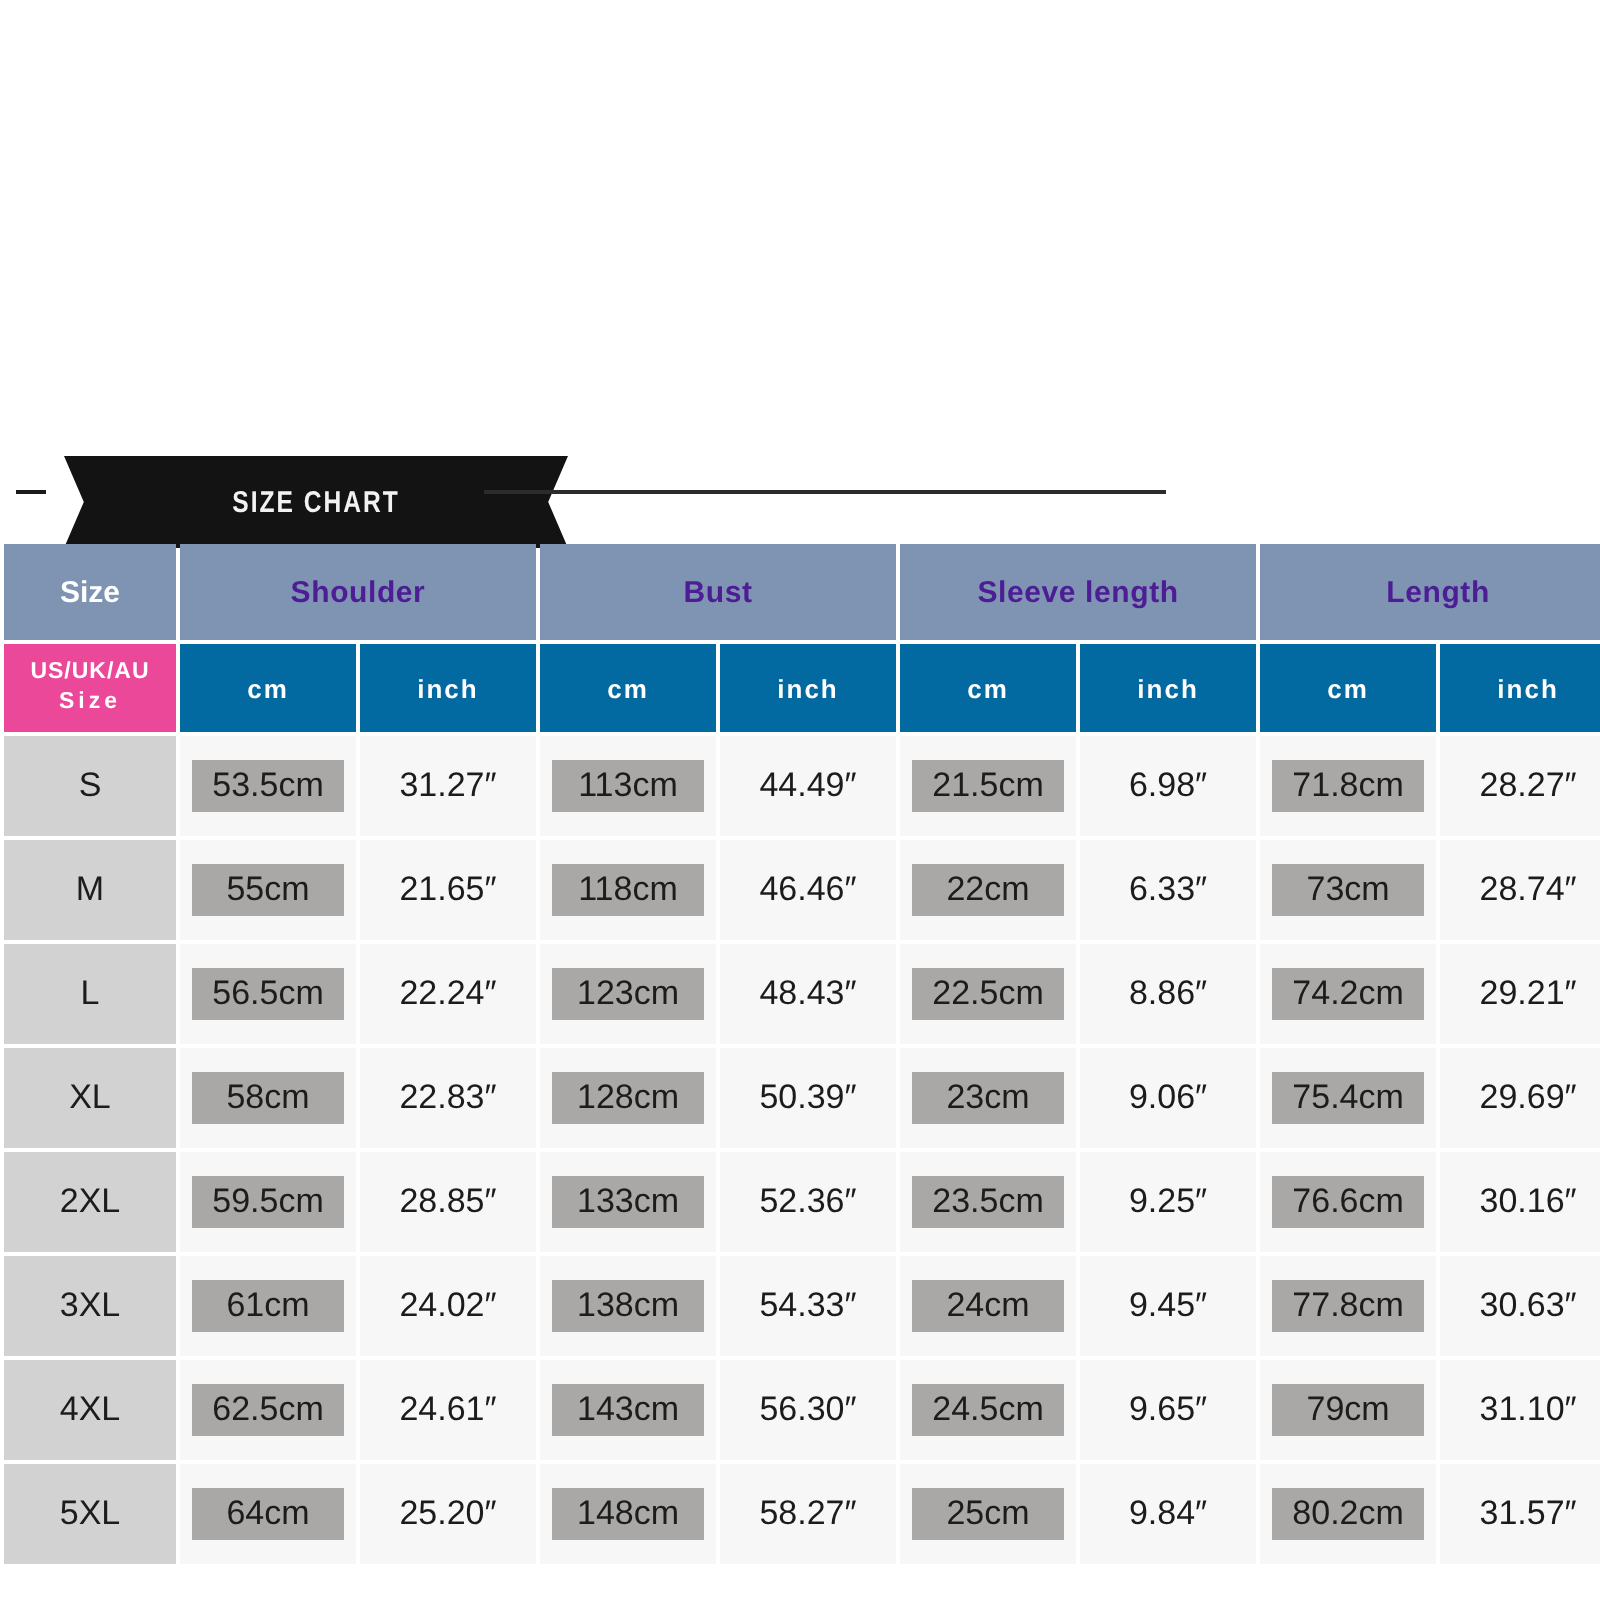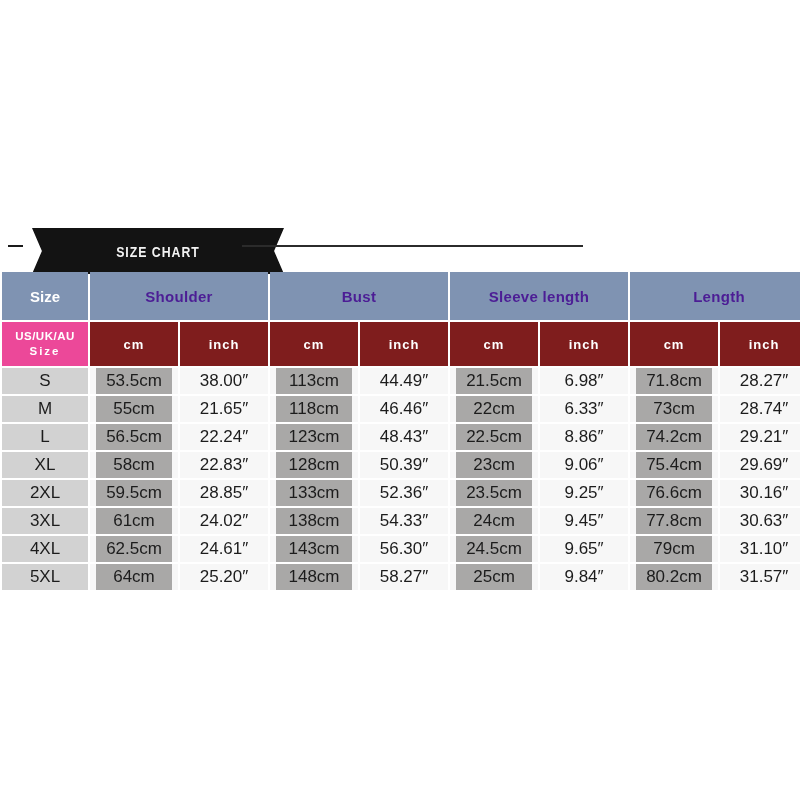--- a/index.html
+++ b/index.html
@@ -103,21 +103,21 @@
   }
   th.hdr-size {
     background: #7f93b2;
     color: #ffffff;
     font-family: "Liberation Sans Narrow", "Liberation Sans", sans-serif;
     font-size: 15px;
     font-weight: 700;
     height: 48px;
   }
   th.sub {
-    background: #7f1d1d;
+    background: #0369a1;
     color: #ffffff;
     font-family: "Liberation Sans Narrow", "Liberation Sans", sans-serif;
     font-size: 13px;
     font-weight: 700;
     letter-spacing: 1px;
     height: 44px;
   }
   th.sub-size {
     background: #ec4899;
     color: #ffffff;
@@ -138,21 +138,21 @@
   }
   td.size-cell {
     background: #d2d2d2;
   }
   td.cm-cell {
     background: #f7f7f7;
   }
   td.cm-cell .chip {
     display: block;
     background: #a9a8a7;
-    margin: 0 6px;
+    margin: 12px 6px;
     height: 26px;
     line-height: 26px;
   }
   td.inch-cell {
     background: #f7f7f7;
   }
   td.inch-cell .chip {
     display: block;
     height: 26px;
     line-height: 26px;
@@ -215,21 +215,21 @@
   </thead>
   <tbody id="table-body">
       <tr>
         <td class="cell size-cell">
           <span class="chip">S</span>
         </td>
         <td class="cell cm-cell">
           <span class="chip">53.5cm</span>
         </td>
         <td class="cell inch-cell">
-          <span class="chip">38.00″</span>
+          <span class="chip">31.27″</span>
         </td>
         <td class="cell cm-cell">
           <span class="chip">113cm</span>
         </td>
         <td class="cell inch-cell">
           <span class="chip">44.49″</span>
         </td>
         <td class="cell cm-cell">
           <span class="chip">21.5cm</span>
         </td>

